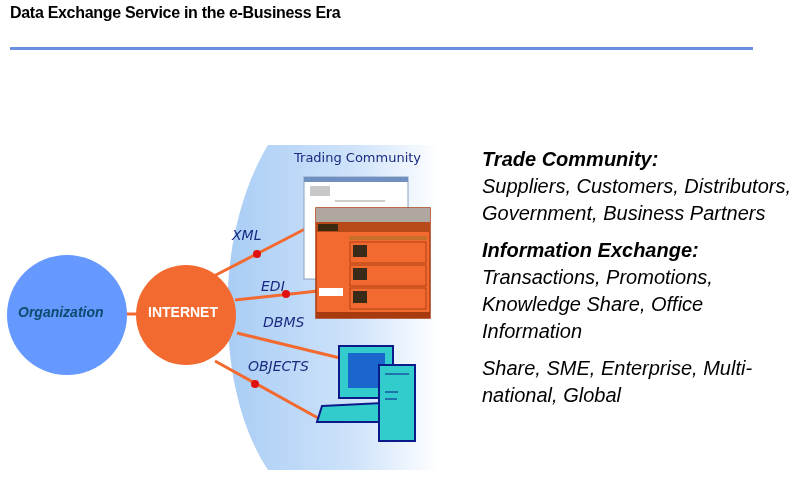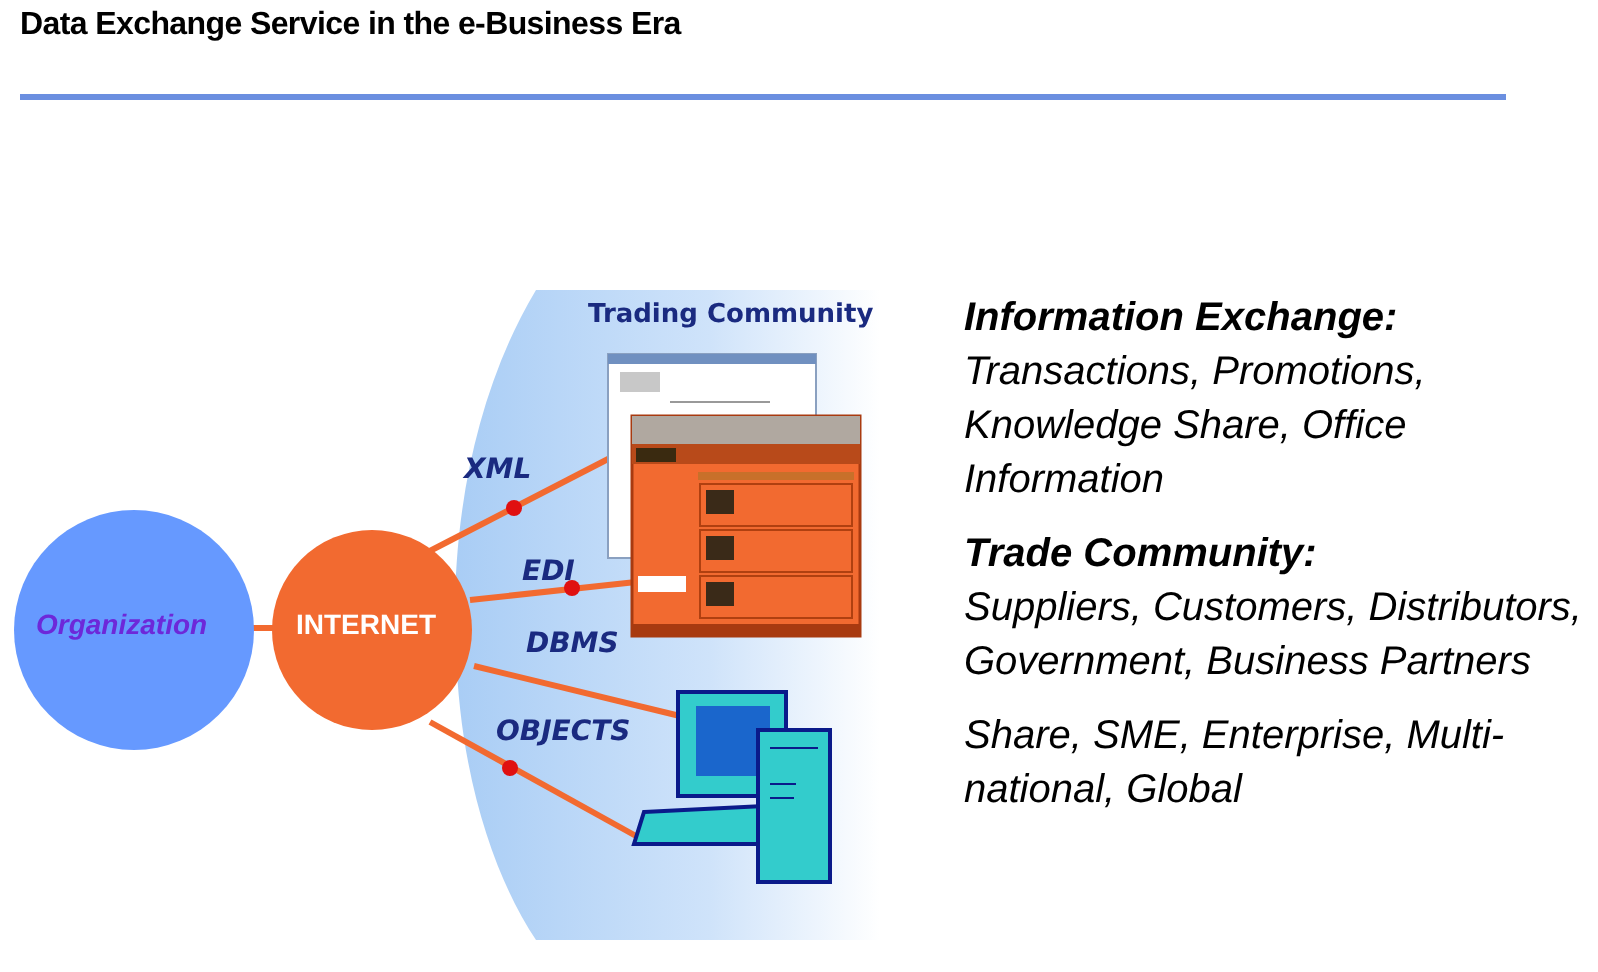--- a/index.html
+++ b/index.html
@@ -1,25 +1,25 @@
 <!DOCTYPE html>
 <html><head>
 <meta charset="utf-8">
 <style>
   html, body { margin:0; padding:0; background:#ffffff; }
   body { width:799px; height:486px; position:relative; overflow:hidden; font-family:"Liberation Sans", sans-serif; }
   .title { position:absolute; left:10px; top:4px; font-size:16px; font-weight:bold; color:#000; letter-spacing:-0.3px; white-space:nowrap; }
   .rule { position:absolute; left:10px; top:47px; width:743px; height:3px; background:#6b8fe0; }
   .diagram { position:absolute; left:0; top:140px; width:470px; height:346px; }
   .diagram svg { position:absolute; left:0; top:0; }
-  .lbl { position:absolute; font-family:"DejaVu Sans", sans-serif; font-weight:bold; color:#1a2a80; white-space:nowrap; }
+  .lbl { position:absolute; font-family:"DejaVu Sans", sans-serif; font-weight:normal; color:#1a2a80; white-space:nowrap; }
   .ebiz { left:24px; top:52px; font-size:18px; letter-spacing:-0.5px; }
   .trading { left:294px; top:10px; font-size:13px; }
   .proto { font-size:14px; font-style:italic; }
-  .org { position:absolute; left:18px; top:164px; font-family:"Liberation Sans", sans-serif; font-style:italic; font-weight:bold; font-size:14px; color:#6d28d9; }
+  .org { position:absolute; left:18px; top:164px; font-family:"Liberation Sans", sans-serif; font-style:italic; font-weight:bold; font-size:14px; color:#0c4a6e; }
   .inet { position:absolute; left:148px; top:164px; font-family:Liberation Sans, sans-serif; font-weight:bold; font-size:14px; color:#ffffff; }
   .info { position:absolute; left:482px; top:146px; width:315px; font-size:20px; line-height:27px; color:#000; }
   .sec { margin-bottom:10px; }
   .sec-h { font-weight:bold; font-style:italic; }
   .sec-b { font-style:italic; }
 </style>
 </head>
 <body>
 
 <div class="title">Data Exchange Service in the e-Business Era</div>
@@ -92,23 +92,23 @@
   <div class="lbl proto" style="left:232px;top:87px;">XML</div>
   <div class="lbl proto" style="left:261px;top:125px;margin-top:13px;">EDI</div>
   <div class="lbl proto" style="left:263px;top:174px;">DBMS</div>
   <div class="lbl proto" style="left:248px;top:218px;text-align:right;">OBJECTS</div>
   <div class="org">Organization</div>
   <div class="inet">INTERNET</div>
 </div>
 
 <div class="info">
   <div class="sec">
+    <div class="sec-h">Trade Community:</div>
+    <div class="sec-b">Suppliers, Customers, Distributors, Government, Business Partners</div>
+  </div>
+  <div class="sec">
     <div class="sec-h">Information Exchange:</div>
     <div class="sec-b">Transactions, Promotions, Knowledge Share, Office Information</div>
-  </div>
-  <div class="sec">
-    <div class="sec-h">Trade Community:</div>
-    <div class="sec-b">Suppliers, Customers, Distributors, Government, Business Partners</div>
   </div>
   <div class="sec">
     <div class="sec-b">Share, SME, Enterprise, Multi-national, Global</div>
   </div>
 </div>
 
 </body></html>

